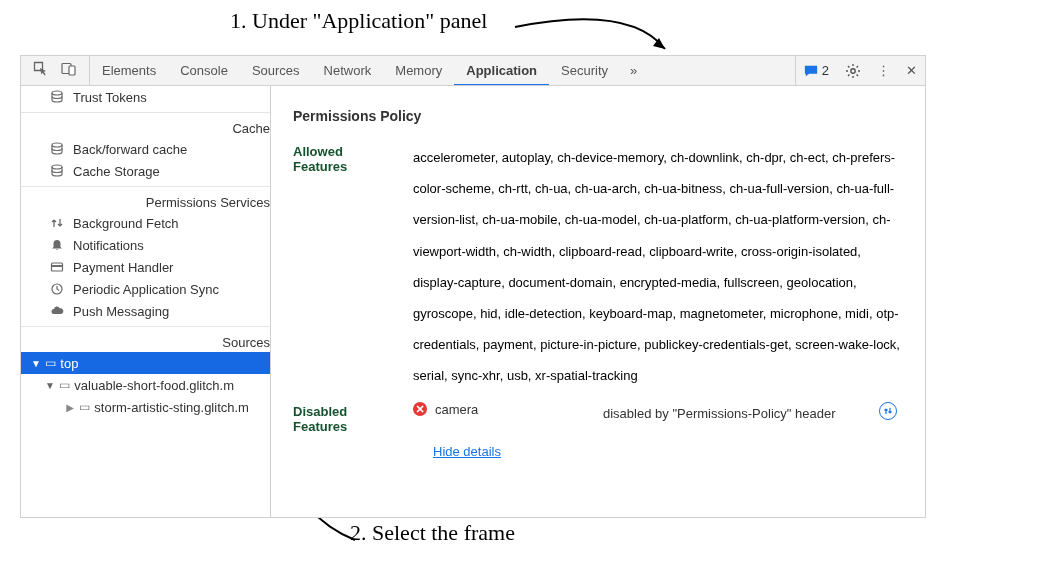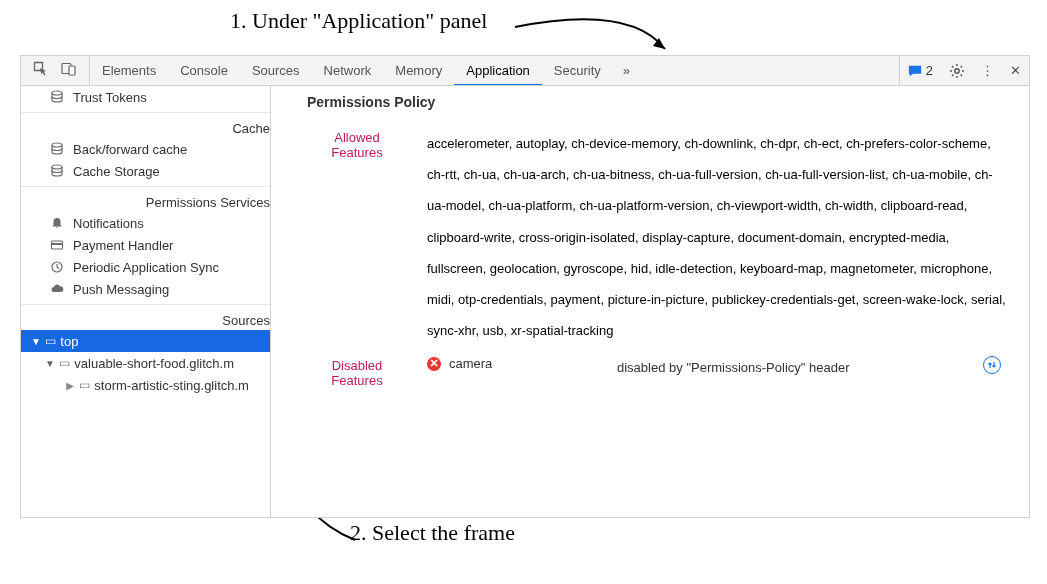--- a/index.html
+++ b/index.html
@@ -18,63 +18,63 @@
     font-family: "Comic Sans MS", "Segoe Script", cursive;
     font-size: 22px;
     color: #000;
     position: absolute;
   }
   .arrow-svg { position: absolute; }
   .devtools {
     position: absolute;
     left: 20px;
     top: 55px;
-    width: 1010px;
+    width: 906px;
     height: 463px;
     border: 1px solid #d0d0d0;
     background: #fff;
     display: flex;
     flex-direction: column;
   }
   .toolbar {
     height: 30px;
     border-bottom: 1px solid #d0d0d0;
     display: flex;
     align-items: center;
     background: #f3f3f3;
   }
   .tb-icons { display: flex; align-items: center; padding: 0 6px; border-right: 1px solid #d0d0d0; height: 100%; }
   .tb-icons span { padding: 0 6px; color: #666; }
   .tabs { display: flex; align-items: stretch; height: 100%; flex: 1; overflow: hidden; }
   .tab { padding: 0 12px; display: flex; align-items: center; color: #555; cursor: default; position: relative; white-space: nowrap; }
-  .tab.active { color: #000000; }
+  .tab.active { color: #404040; font-weight: bold; }
   .tab.active::after { content:""; position: absolute; left:0; right:0; bottom:-1px; height:2px; background:#1a73e8; }
   .more-chev { padding: 0 10px; color:#555; display:flex; align-items:center; }
   .tb-right { display:flex; align-items:center; height:100%; border-left:1px solid #d0d0d0; }
   .msg-count { display:flex; align-items:center; padding:0 8px; color:#333; gap:4px; }
   .msg-count svg { display:block; }
   .tb-btn { padding:0 8px; color:#555; display:flex; align-items:center; height:100%; }
-  .body-split { flex:1; display:flex; overflow:hidden;gap:14px; }
+  .body-split { flex:1; display:flex; overflow:hidden; }
   .sidebar { width:250px; border-right:1px solid #d0d0d0; overflow:hidden; background:#fff; }
   .side-item { display:flex; align-items:center; height:22px; padding-left:28px; gap:8px; color:#333; }
   .side-section { padding:8px 0 2px 10px; color:#333; font-size:13px;text-align:right; }
   .side-sep { border-top:1px solid #e5e5e5; margin-top:4px; }
   .sidebar .icon { width:16px; display:flex; justify-content:center; color:#6b6b6b; }
   .tree-row { display:flex; align-items:center; height:22px; padding-left:10px; gap:4px; }
   .tree-row.sel { background:#1668e3; color:#fff; }
   .tree-row.sel .tri, .tree-row.sel .sq { color:#fff; }
   .tree-row .tri { font-size:10px; width:10px; text-align:center; color:#666; }
   .tree-row .tri.r { color:#888; }
   .tree-row .sq { font-size:12px; color:#666; }
   .tree-row.d1 { padding-left:24px; }
   .tree-row.d2 { padding-left:44px; }
-  .main { flex:1; padding:8px 22px 0 22px; overflow:hidden; }
+  .main { flex:1; padding:8px 22px 0 22px; overflow:hidden;margin-top:14px; }
   .main h3 { margin:0 0 18px 0; font-size:14px; font-weight:600; color:#333; }
   .row { display:flex; align-items:flex-start; margin-bottom:10px; }
-  .row .label { width:120px; min-width:120px; text-align:center; color:#be185d; padding-right:20px; padding-top:2px; }
+  .row .label { width:120px; min-width:120px; text-align:left; color:#14532d; padding-right:20px; padding-top:2px;font-weight:bold; }
   .allowed { flex:1; line-height:2.4; color:#000000; }
   .disabled-grid { flex:1; display:grid; grid-template-columns: 190px 1fr 24px; align-items:flex-start; }
   .cam { display:flex; align-items:center; gap:8px; }
   .x-badge { width:14px; height:14px; border-radius:50%; background:#e53935; color:#fff; font-size:11px; font-weight:bold; display:flex; align-items:center; justify-content:center; line-height:1; }
   .reason { line-height:1.8; }
   .circ-btn { width:18px; height:18px; border:1.5px solid #1a73e8; border-radius:50%; display:flex; align-items:center; justify-content:center; color:#1a73e8; font-size:11px; }
   .hide-det { color:#1a73e8; text-decoration:underline; margin-top:16px; }
   .hide-row { margin-left:140px; }
 </style>
 </head>
@@ -165,20 +165,28 @@
             <svg width="14" height="14" viewBox="0 0 14 14">
               <ellipse cx="7" cy="3" rx="5" ry="2" fill="none" stroke="#6b6b6b" stroke-width="1.2"></ellipse>
               <path d="M2 3v7c0 1.1 2.2 2 5 2s5-0.9 5-2V3" fill="none" stroke="#6b6b6b" stroke-width="1.2"></path>
               <path d="M2 6.5c0 1.1 2.2 2 5 2s5-0.9 5-2" fill="none" stroke="#6b6b6b" stroke-width="1.2"></path>
             </svg>
           </span>
         <span>Cache Storage</span>
       </div>
       <div class="side-sep"></div>
       <div class="side-section">Permissions Services</div>
+      <div class="side-item">
+        <span class="icon">
+            <svg width="14" height="14" viewBox="0 0 14 14">
+              <path d="M4 11V4M4 4l-2 2M4 4l2 2M10 3v7M10 10l-2-2M10 10l2-2" stroke="#6b6b6b" stroke-width="1.3" fill="none"></path>
+            </svg>
+          </span>
+        <span>Background Fetch</span>
+      </div>
       <div class="side-item">
         <span class="icon">
             <svg width="14" height="14" viewBox="0 0 14 14">
               <path d="M7 2a3.5 3.5 0 0 0-3.5 3.5V9l-1.3 1.5h9.6L10.5 9V5.5A3.5 3.5 0 0 0 7 2zM5.7 11a1.5 1.5 0 0 0 2.6 0" fill="#6b6b6b"></path>
             </svg>
           </span>
         <span>Notifications</span>
       </div>
       <div class="side-item">
         <span class="icon">
@@ -239,15 +247,18 @@
             <span>camera</span>
           </div>
           <div class="reason">disabled by "Permissions-Policy" header</div>
           <div class="circ-btn">
             <svg width="12" height="12" viewBox="0 0 12 12">
                 <path d="M4 9V4M4 4l-1.5 1.5M4 4l1.5 1.5M8 3v5M8 8l-1.5-1.5M8 8l1.5-1.5" stroke="#1a73e8" stroke-width="1.2" fill="none"></path>
               </svg>
           </div>
         </div>
       </div>
+      <div class="hide-row">
+        <span class="hide-det">Hide details</span>
+      </div>
     </div>
   </div>
 </div>
 
 </body></html>

